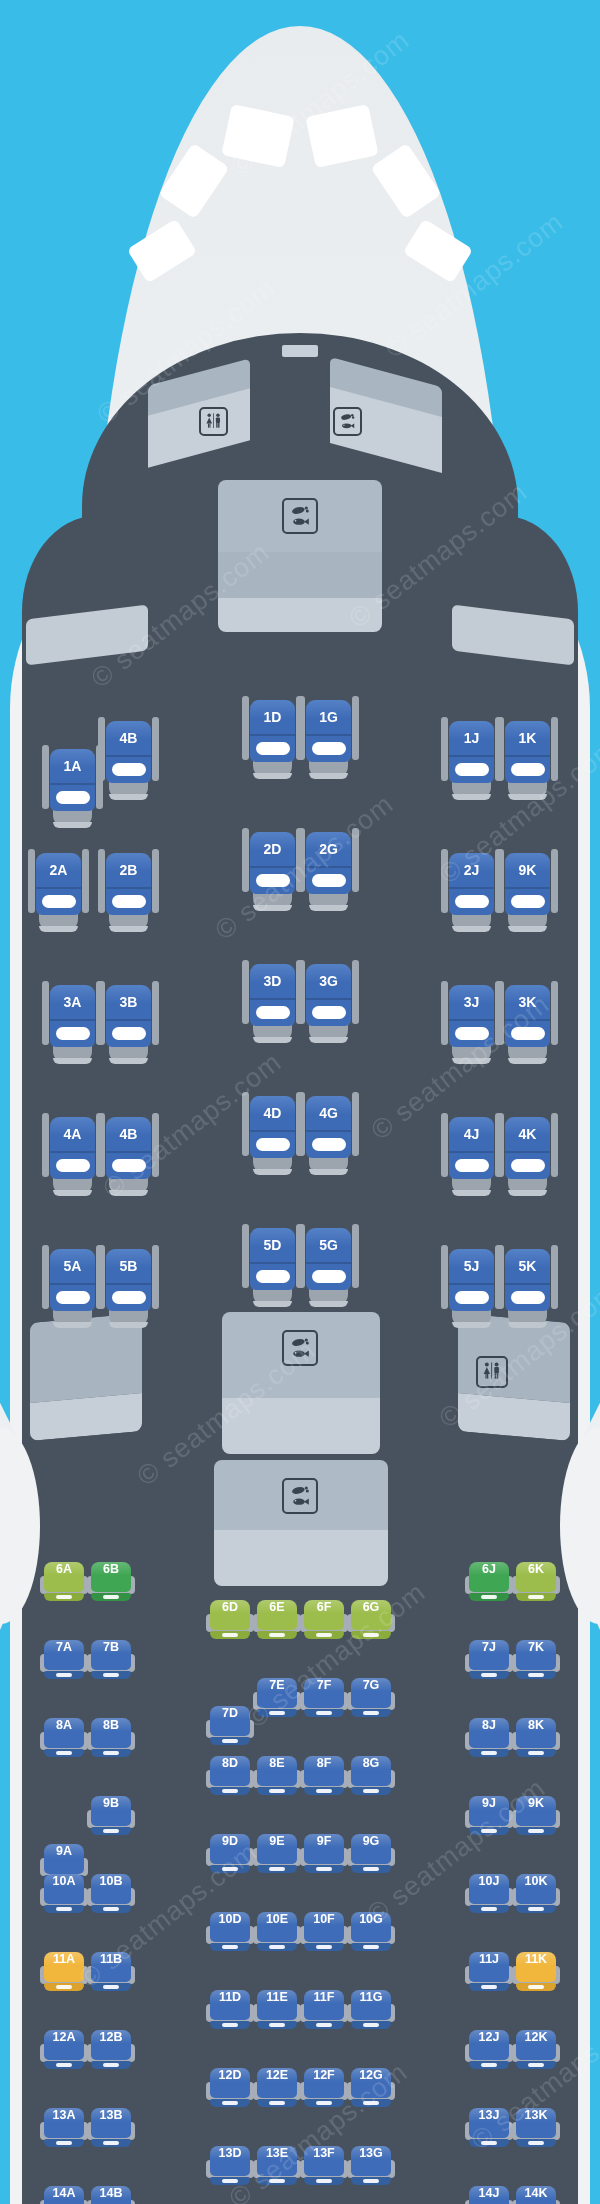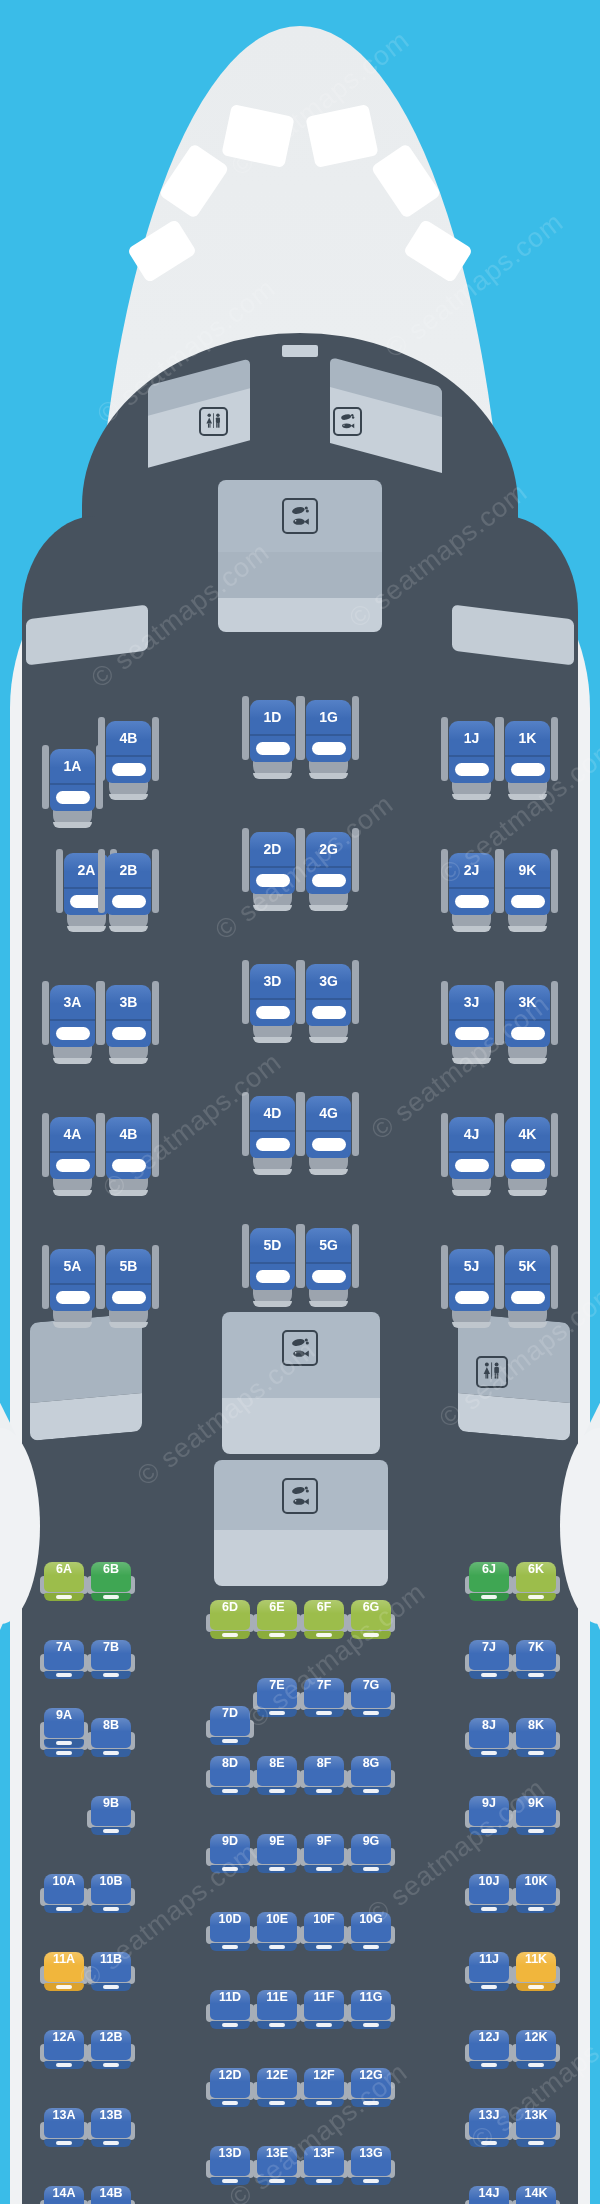--- a/index.html
+++ b/index.html
@@ -277,21 +277,21 @@
         <i class="arm al"></i>
         <i class="arm ar"></i>
         <b class="bbase"></b>
         <div class="bbody">
           <span class="slabel">1K</span>
           <span class="cush">
             <span class="pill"></span>
           </span>
         </div>
       </div>
-      <div class="bseat" style="left: 28px; top: 849px; margin-left: 28px;">
+      <div class="bseat" style="left: 28px; top: 849px;">
         <i class="arm al"></i>
         <i class="arm ar"></i>
         <b class="bbase"></b>
         <div class="bbody">
           <span class="slabel">2A</span>
           <span class="cush">
             <span class="pill"></span>
           </span>
         </div>
       </div>
@@ -757,21 +757,21 @@
       </div>
       <div class="eseat c-blue" style="left: 512px; top: 1718px;">
         <i class="ebase"></i>
         <div class="ebody">
           <span class="elabel">8K</span>
         </div>
         <span class="estrip">
           <i></i>
         </span>
       </div>
-      <div class="eseat c-blue" style="left: 40px; top: 1708px;">
+      <div class="eseat c-blue" style="left: 40px; top: 1844px;">
         <i class="ebase"></i>
         <div class="ebody">
           <span class="elabel">9A</span>
         </div>
         <span class="estrip">
           <i></i>
         </span>
       </div>
       <div class="eseat c-blue" style="left: 87px; top: 1796px;">
         <i class="ebase"></i>

